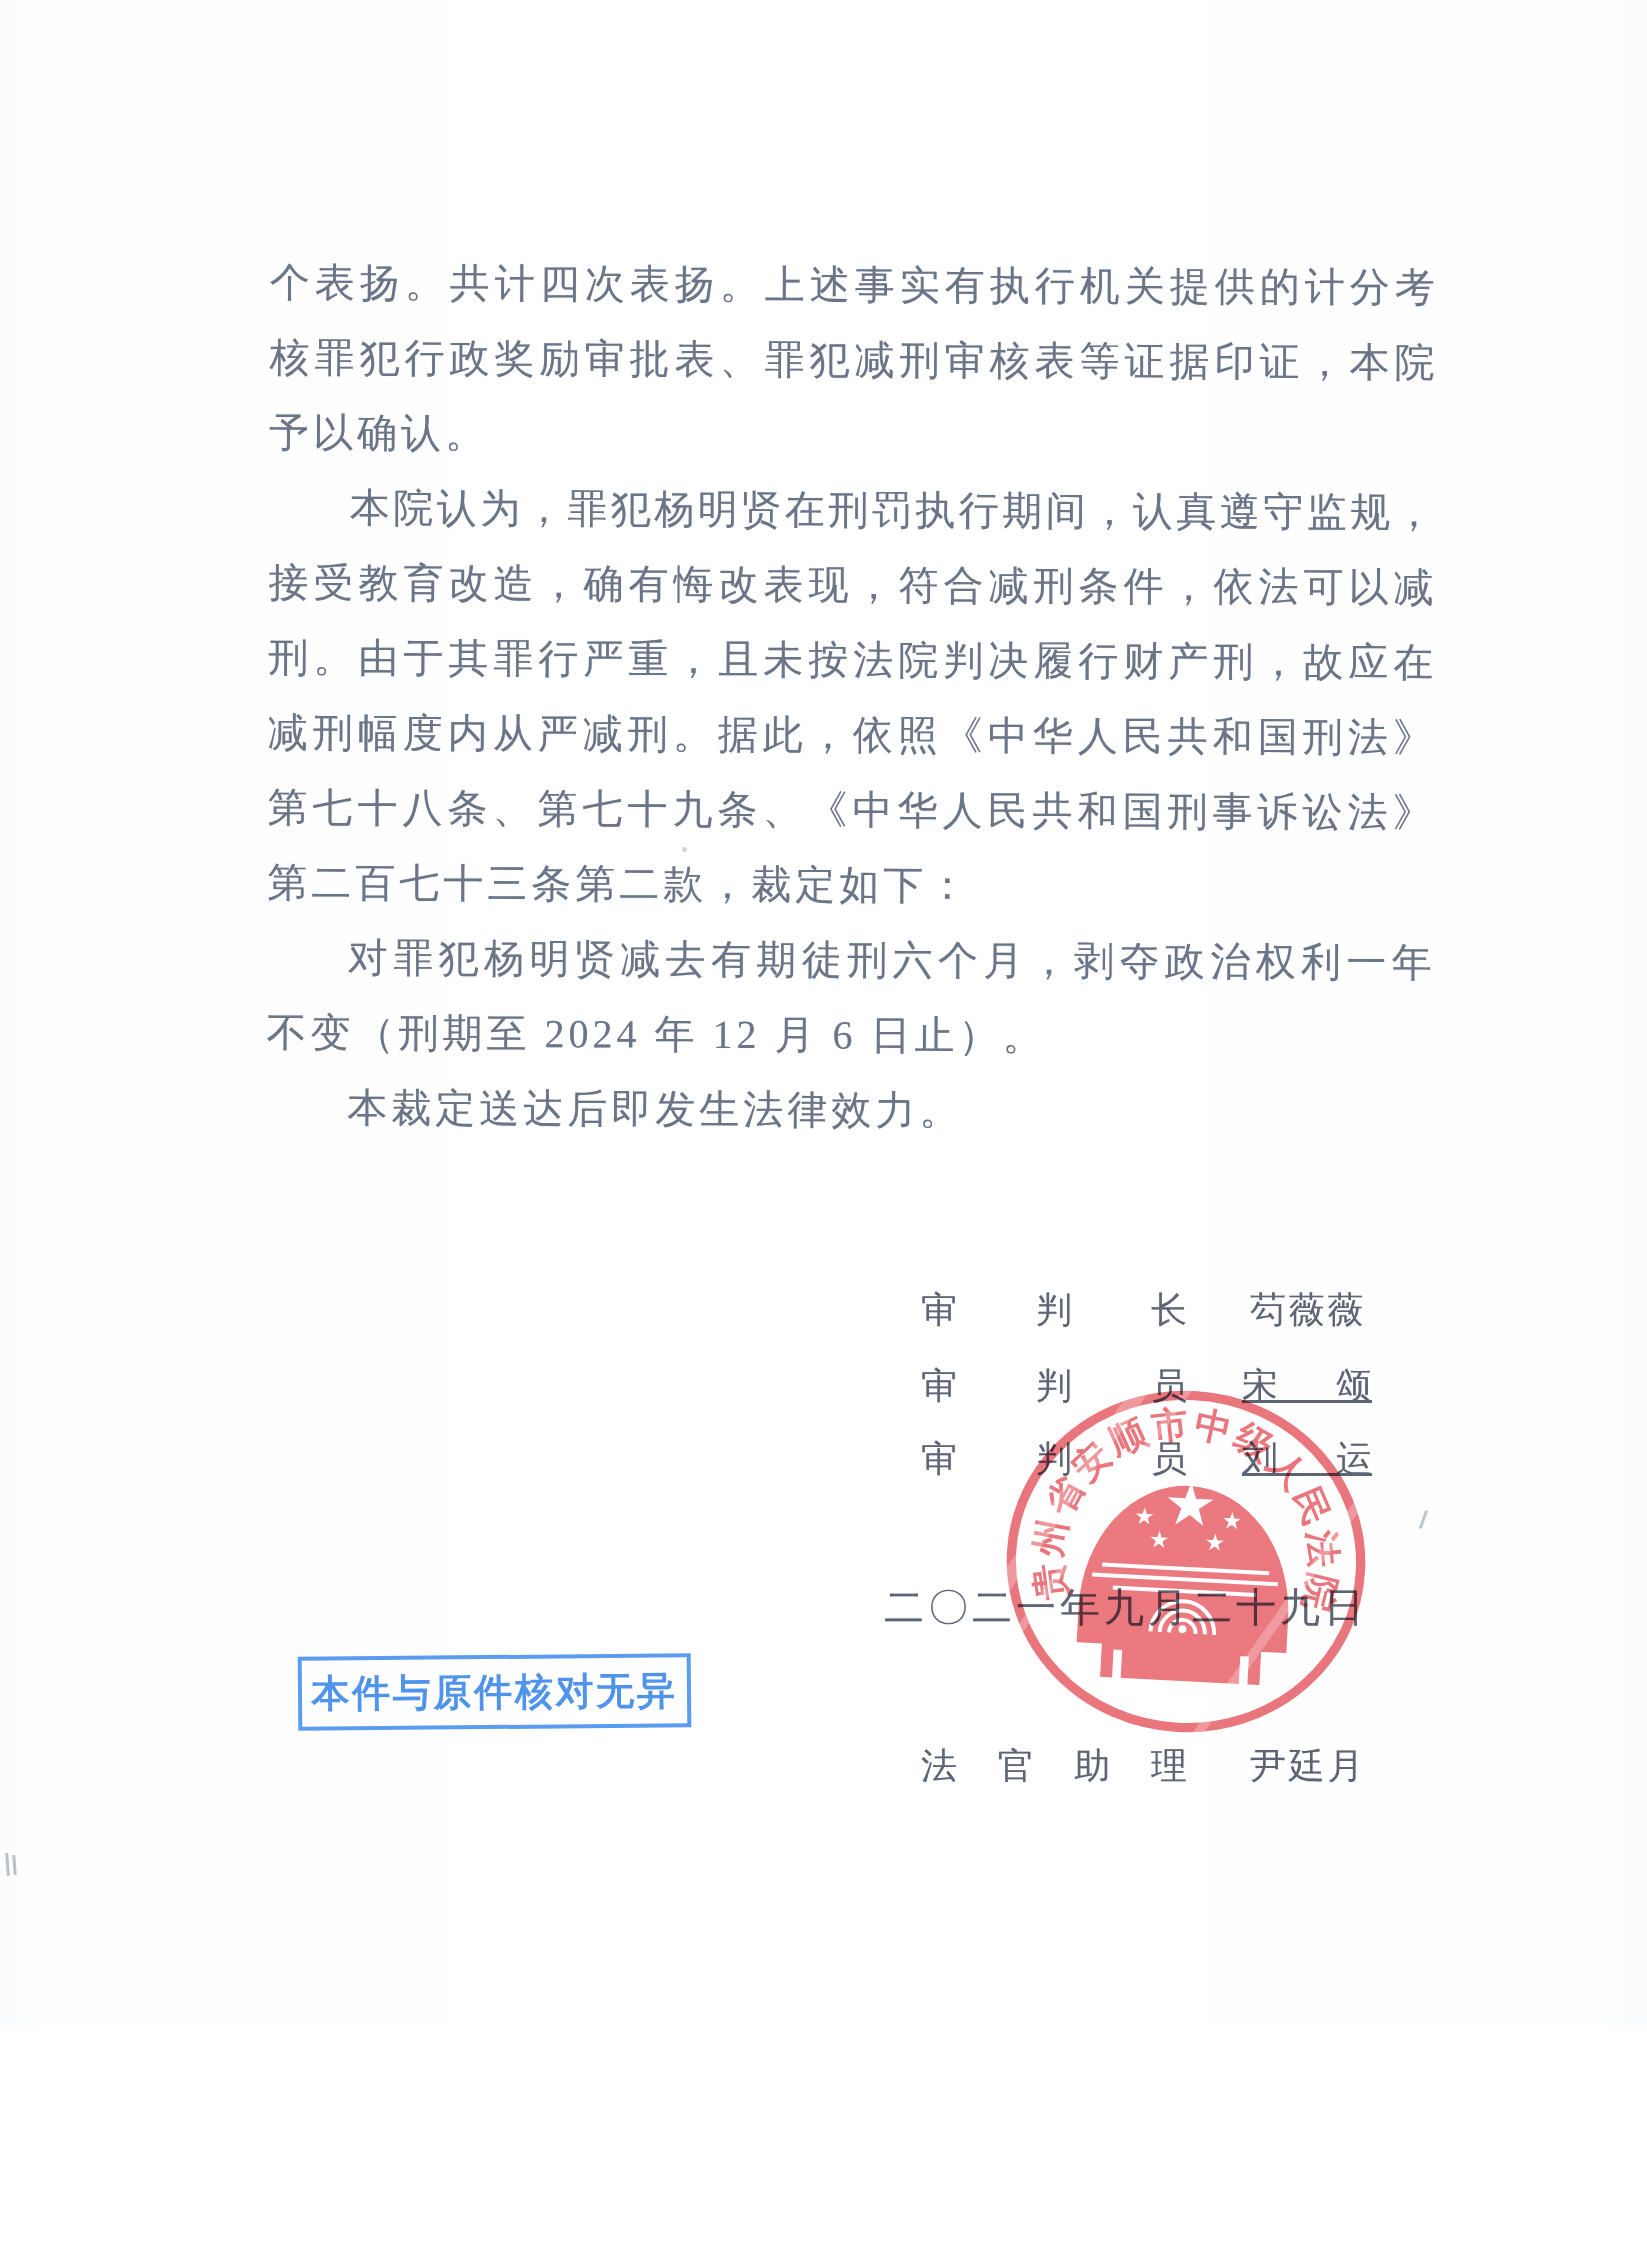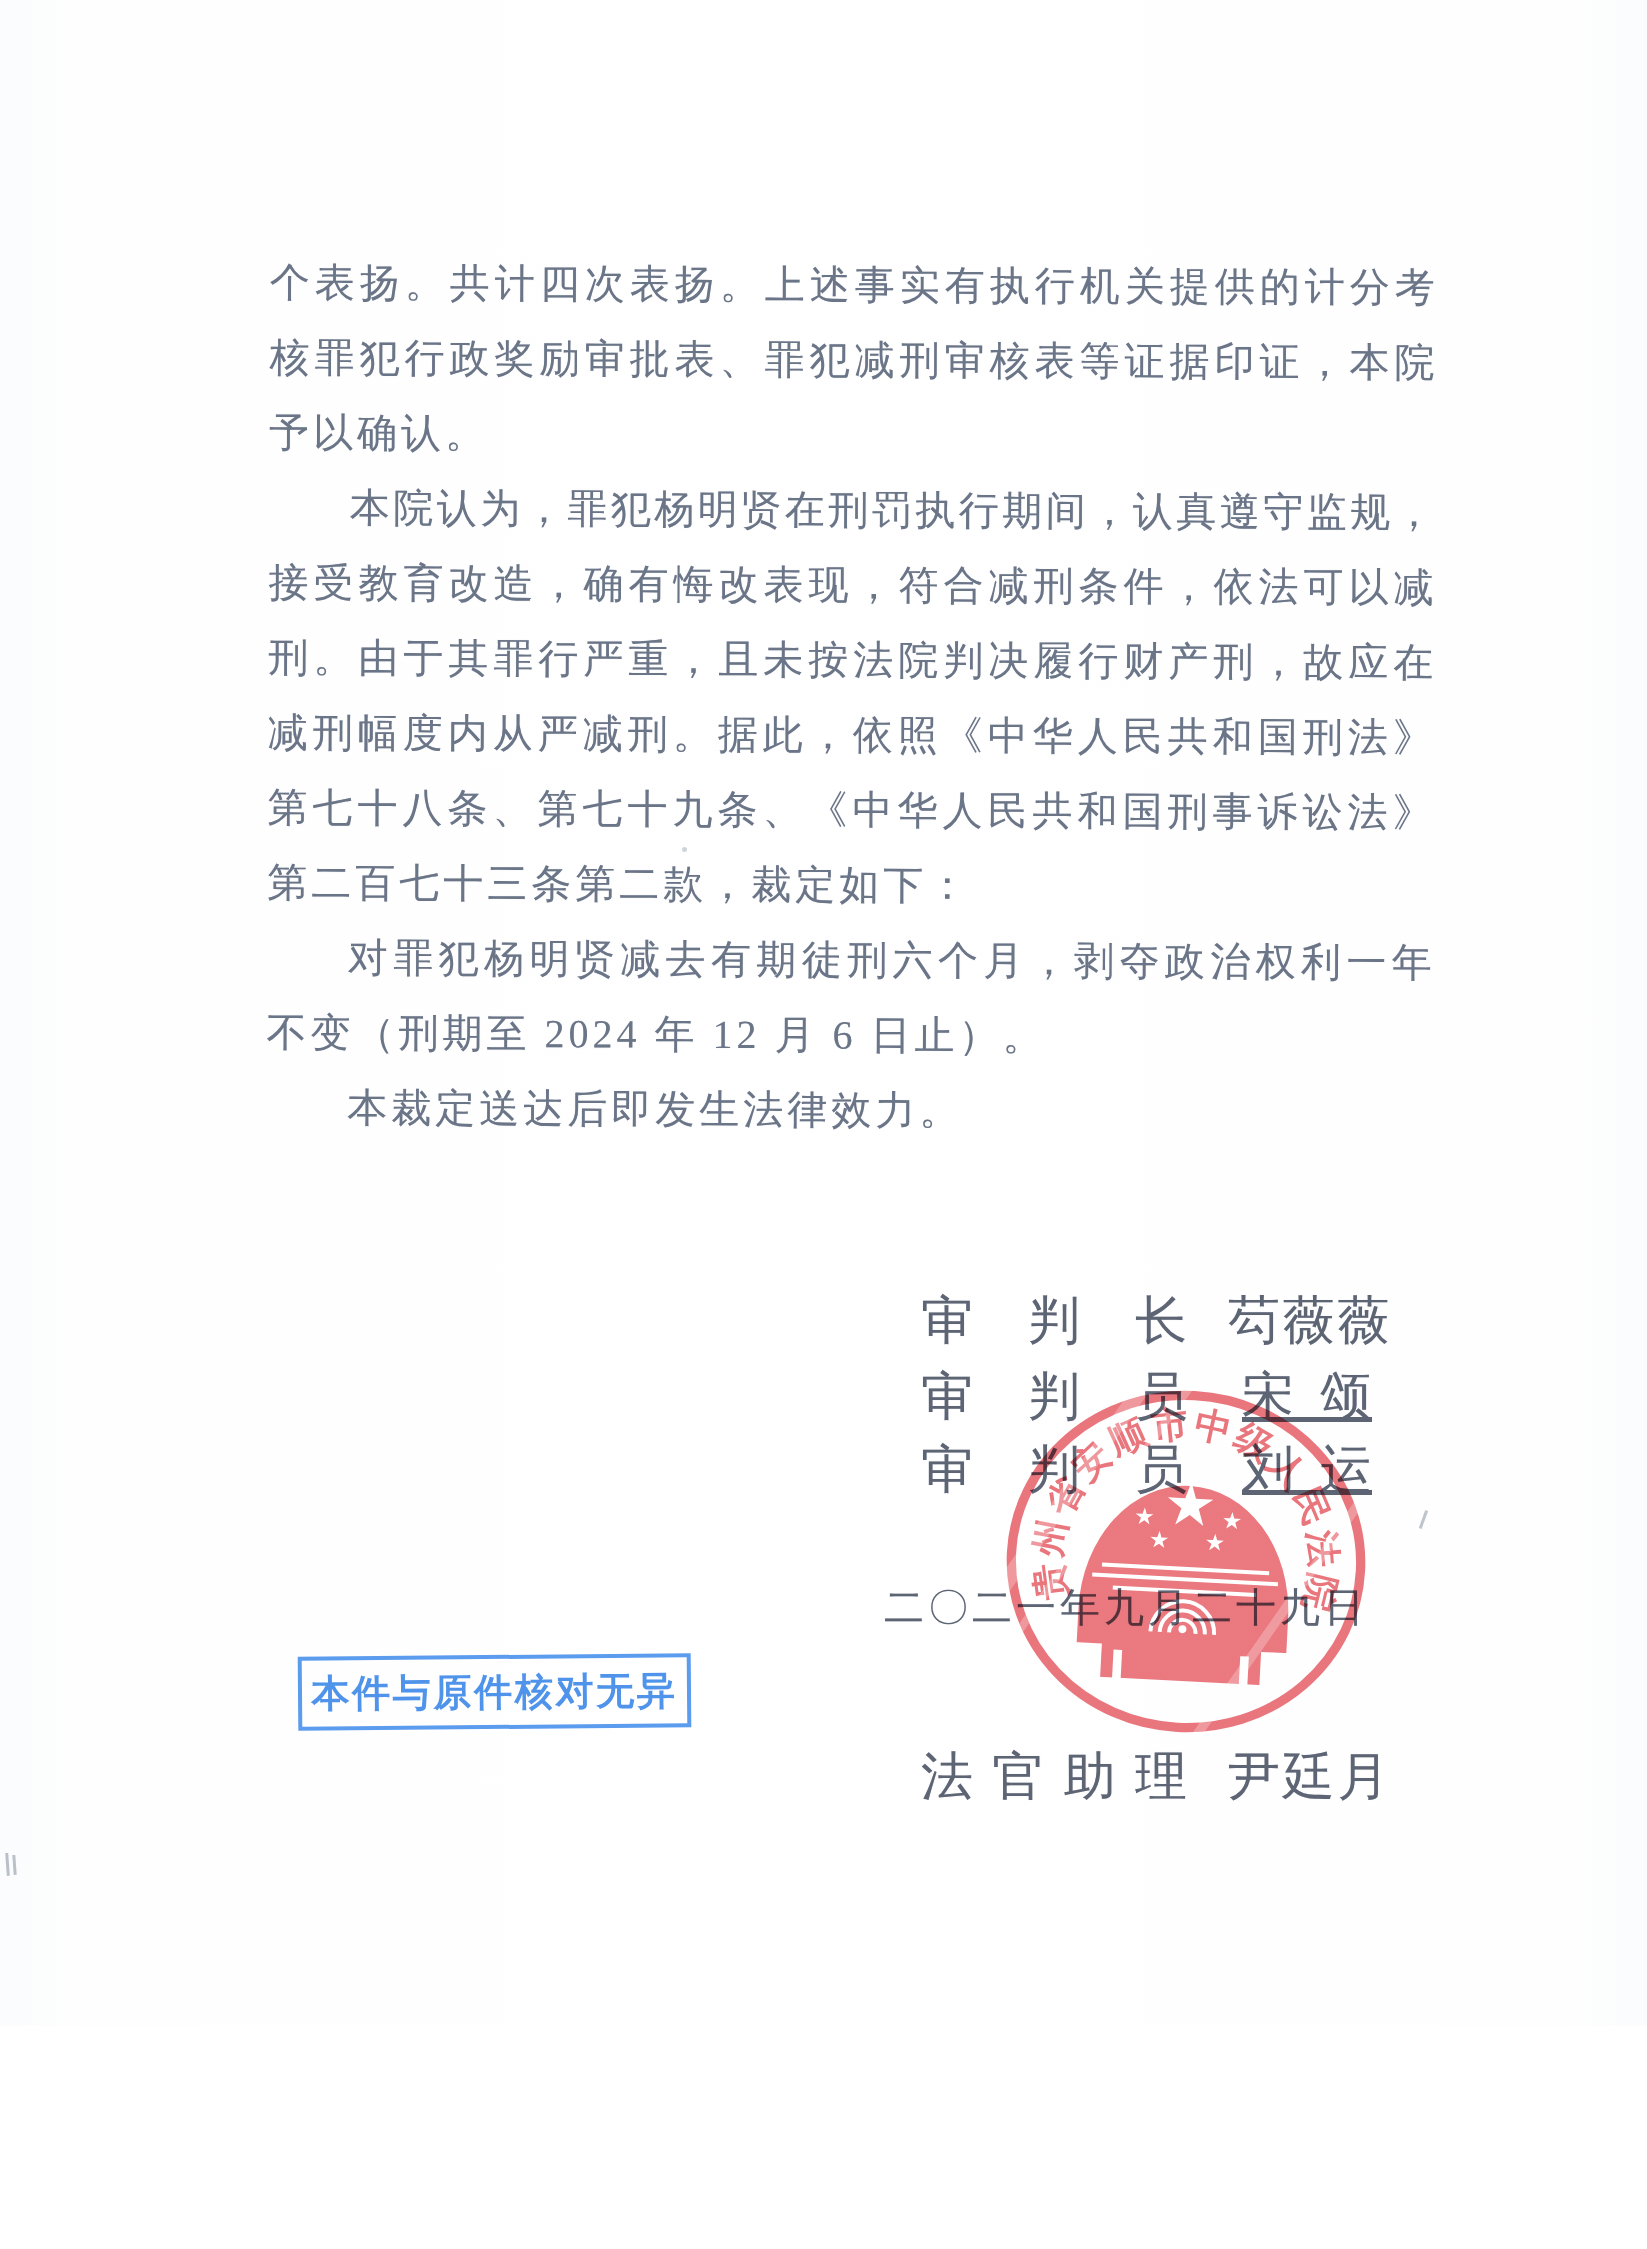--- a/index.html
+++ b/index.html
@@ -21,29 +21,29 @@
   }
   .line{height:75px;white-space:nowrap;}
   .line.fill{
     letter-spacing:0;white-space:normal;
     text-align:justify;text-align-last:justify;text-justify:inter-character;
   }
   .line.indent{text-indent:81px;}
   
   .sig{
     position:absolute;left:921px;
-    font-size:52px;color:#5d6575;white-space:nowrap;
+    font-size:36px;color:#5d6575;white-space:nowrap;
     text-shadow:0 0 0.7px rgba(80,90,110,.35);
     display:flex;align-items:flex-start;
   }
   .sig .label{
     display:inline-block;width:266px;
     text-align:justify;text-align-last:justify;text-justify:inter-character;
   }
-  .sig .name{margin-left:41px;letter-spacing:2.7px;}
+  .sig .name{margin-left:63px;letter-spacing:2.7px;}
   .sig .name.spread{
     display:inline-block;width:130px;letter-spacing:0;margin-left:55px;
     text-align:justify;text-align-last:justify;text-justify:inter-character;text-decoration:underline;
   }
   .date-line{
     position:absolute;left:884px;top:1580px;
     font-size:40px;letter-spacing:4px;color:#5d6575;white-space:nowrap;
     text-shadow:0 0 0.7px rgba(80,90,110,.35);
     z-index:1;
   }

